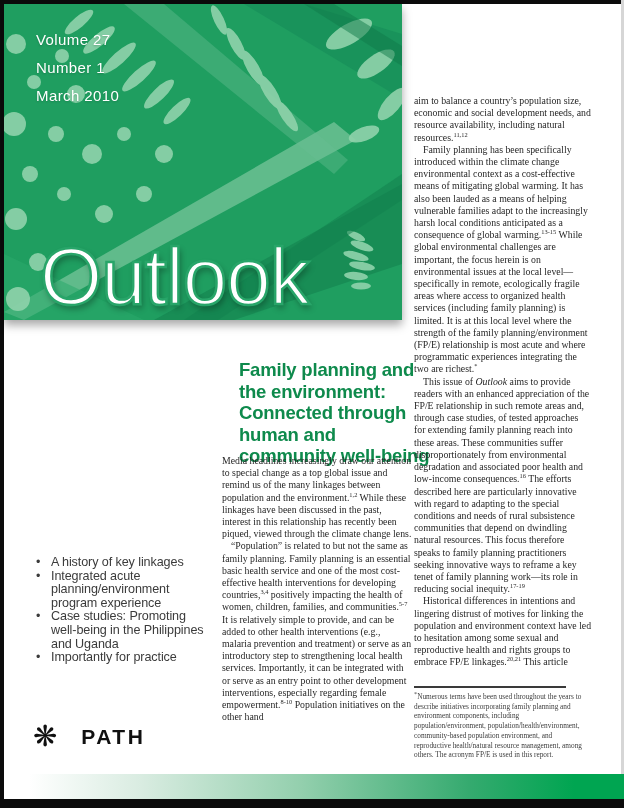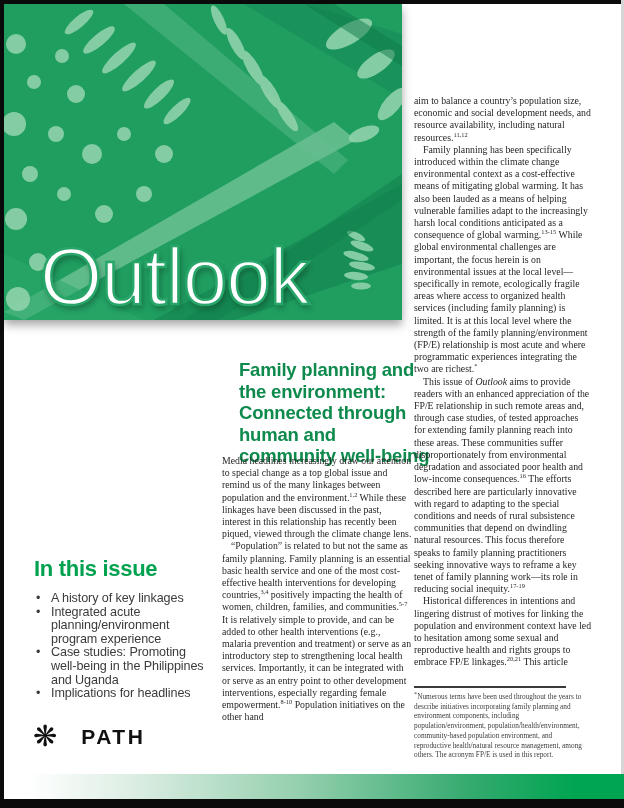--- a/index.html
+++ b/index.html
@@ -126,57 +126,61 @@
           <circle cx="60" cy="190" r="7"></circle>
         <circle cx="100" cy="210" r="9"></circle>
           <circle cx="140" cy="190" r="8"></circle>
         <circle cx="120" cy="130" r="7"></circle>
           <circle cx="160" cy="150" r="9"></circle>
       </g>
       <polygon points="180,316 398,170 398,196 214,316" fill="#12814e" opacity="0.55"></polygon>
       <polygon points="300,0 398,62 398,42 330,0" fill="#107a4a" opacity="0.5"></polygon>
     </svg>
 
+    <div class="masthead-meta">
+      <div class="meta-line">Volume 27</div>
+      <div class="meta-line">Number 1</div>
+      <div class="meta-line">March 2010</div>
+    </div>
 
     <div class="masthead-title">Outlook</div>
   </div>
 
   <h1 class="article-title">Family planning and the environment: Connected through human and community well-being</h1>
   <div class="col col-2">
       <p class="body-p"><span>Media headlines increasingly draw our attention to special change as a top global issue and remind us of the many linkages between population and the environment.</span><sup>1,2</sup><span> While these linkages have been discussed in the past, interest in this relationship has recently been piqued, viewed through the climate change lens.</span></p>
       <p class="body-p"><span>“Population” is related to but not the same as family planning. Family planning is an essential basic health service and one of the most cost-effective health interventions for developing countries,</span><sup>3,4</sup><span> positively impacting the health of women, children, families, and communities.</span><sup>5-7</sup><span> It is relatively simple to provide, and can be added to other health interventions (e.g., malaria prevention and treatment) or serve as an introductory step to strengthening local health services. Importantly, it can be integrated with or serve as an entry point to other development interventions, especially regarding female empowerment.</span><sup>8-10</sup><span> Population initiatives on the other hand</span></p>
     </div>
   <div class="col col-3">
       <p class="body-p"><span>aim to balance a country’s population size, economic and social development needs, and resource availability, including natural resources.</span><sup>11,12</sup></p>
       <p class="body-p"><span>Family planning has been specifically introduced within the climate change environmental context as a cost-effective means of mitigating global warming. It has also been lauded as a means of helping vulnerable families adapt to the increasingly harsh local conditions anticipated as a consequence of global warming.</span><sup>13-15</sup><span> While global environmental challenges are important, the focus herein is on environmental issues at the local level—specifically in remote, ecologically fragile areas where access to organized health services (including family planning) is limited. It is at this local level where the strength of the family planning/environment (FP/E) relationship is most acute and where programmatic experiences integrating the two are richest.</span><sup>*</sup></p>
       <p class="body-p"><span>This issue of </span><em>Outlook</em><span> aims to provide readers with an enhanced appreciation of the FP/E relationship in such remote areas and, through case studies, of tested approaches for extending family planning reach into these areas. These communities suffer disproportionately from environmental degradation and associated poor health and low-income consequences.</span><sup>16</sup><span> The efforts described here are particularly innovative with regard to adapting to the special conditions and needs of rural subsistence communities that depend on dwindling natural resources. This focus therefore speaks to family planning practitioners seeking innovative ways to reframe a key tenet of family planning work—its role in reducing social inequity.</span><sup>17-19</sup></p>
       <p class="body-p"><span>Historical differences in intentions and lingering distrust of motives for linking the population and environment context have led to hesitation among some sexual and reproductive health and rights groups to embrace FP/E linkages.</span><sup>20,21</sup><span> This article</span></p>
     </div>
 
   <div class="footnote-rule"></div>
   <div class="footnote"><sup>*</sup><span>Numerous terms have been used throughout the years to describe initiatives incorporating family planning and environment components, including population/environment, population/health/environment, community-based population environment, and reproductive health/natural resource management, among others. The acronym FP/E is used in this report.</span></div>
 
   <div class="issue-panel">
-    <h2 class="issue-heading">In this issue</h2>
     <div class="issue-list">
         <div class="issue-row">
           <span class="bullet">•</span>
           <span>A history of key linkages</span>
         </div>
         <div class="issue-row">
           <span class="bullet">•</span>
           <span>Integrated acute planning/environment program experience</span>
         </div>
         <div class="issue-row">
           <span class="bullet">•</span>
           <span>Case studies: Promoting well-being in the Philippines and Uganda</span>
         </div>
         <div class="issue-row">
           <span class="bullet">•</span>
-          <span>Implications for headlines</span>
+          <span>Importantly for practice</span>
         </div>
       </div>
   </div>
 
   <div class="logo">
     <span class="logo-icon">❋</span>
     <span class="logo-text">PATH</span>
   </div>
 
   <div class="gradient-bar"></div>

